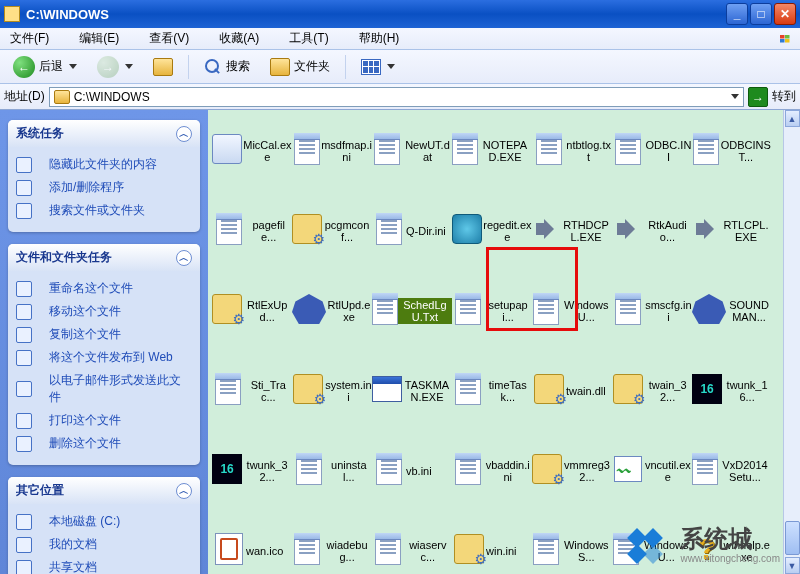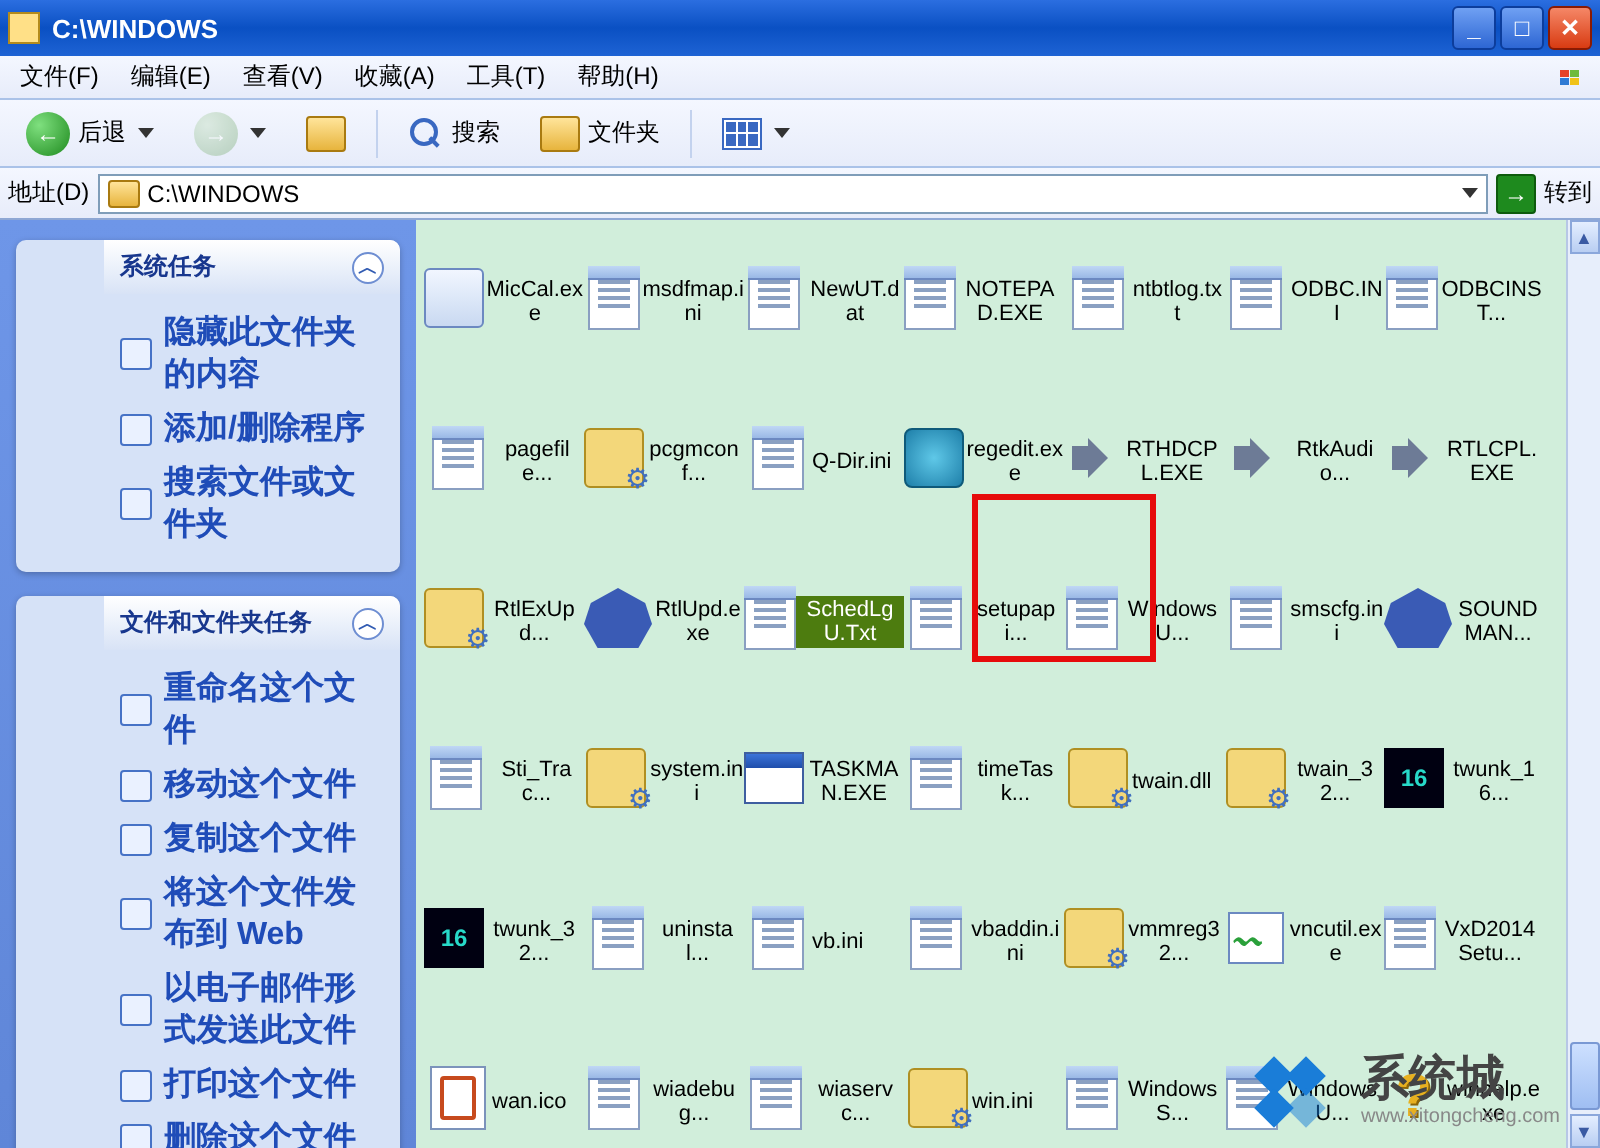--- a/index.html
+++ b/index.html
@@ -28,21 +28,21 @@
   .winbtn { width:22px; height:22px; background:linear-gradient(#6fa0f3,#2d66d3); border:1px solid #0c3d9c; border-radius:3px; color:#fff; display:flex; align-items:center; justify-content:center; font-weight:bold; font-size:12px; cursor:pointer;}
   .winbtn.close { background:linear-gradient(#f58767,#d83b12); border-color:#8a1a02;}
   
   .menubar {
     height:22px;
     background:linear-gradient(#f4f7ff,#e7ecfa);
     border-bottom:1px solid #aac2e8;
     display:flex;
     align-items:center;
     padding:0 4px;
-    gap:4px;
+    gap:18px;
     justify-content:flex-end;
   }
   .menubar span{ padding:2px 6px; cursor:default;}
   .menubar .winlogo{ margin-left:auto; width:22px; height:18px; display:flex; align-items:center; justify-content:center; }
   
   .toolbar {
     height:34px;
     background:linear-gradient(#f4f7ff,#e7ecfa);
     border-bottom:1px solid #aac2e8;
     display:flex;
@@ -86,33 +86,32 @@
     background:linear-gradient(#6e96e8,#5f86d8);
     padding:10px 8px;
     overflow:hidden;
   }
   .panel{
     background:#d6e2f7;
     border-radius:5px;
     margin-bottom:12px;
     overflow:hidden;
     box-shadow:0 1px 3px rgba(0,0,0,.25);
-    padding-left:44px;
   }
   .panel-head{
     background:linear-gradient(#fff,#d8e3f6);
     color:#18378e;
     font-weight:bold;
     padding:5px 8px;
     display:flex; align-items:center; justify-content:space-between;
     font-size:12px;
   }
   .chev{ width:16px; height:16px; border:1px solid #6e8ed2; border-radius:50%; background:#fff; display:flex; align-items:center; justify-content:center; color:#315bb2; font-size:10px;}
   .panel-body{ padding:6px 8px 10px;}
-  .task{ display:flex; align-items:center; gap:6px; color:#1f4cb8; padding:3px 0; cursor:pointer; font-size:16px;font-weight:bold;}
+  .task{ display:flex; align-items:center; gap:17px; color:#1f4cb8; padding:3px 0; cursor:pointer; font-size:12px;}
   .tico{ width:16px; height:16px; flex-shrink:0; border:1px solid #4672c6; background:#eaf1ff; border-radius:2px;}
   
   .filepane{
     flex:1;
     background:#d1eedb;
     position:relative;
     overflow:hidden;
   }
   .grid{
     display:grid;
@@ -301,20 +300,24 @@
             <span>删除这个文件</span>
           </div>
         </div>
     </div>
     <div class="panel">
       <div class="panel-head">
         <span>其它位置</span>
         <span class="chev">︿</span>
       </div>
       <div class="panel-body" id="p3body">
+          <div class="task">
+            <span class="tico"></span>
+            <span>本地磁盘 (C:)</span>
+          </div>
           <div class="task">
             <span class="tico"></span>
             <span>我的文档</span>
           </div>
           <div class="task">
             <span class="tico"></span>
             <span>共享文档</span>
           </div>
           <div class="task">
             <span class="tico"></span>

